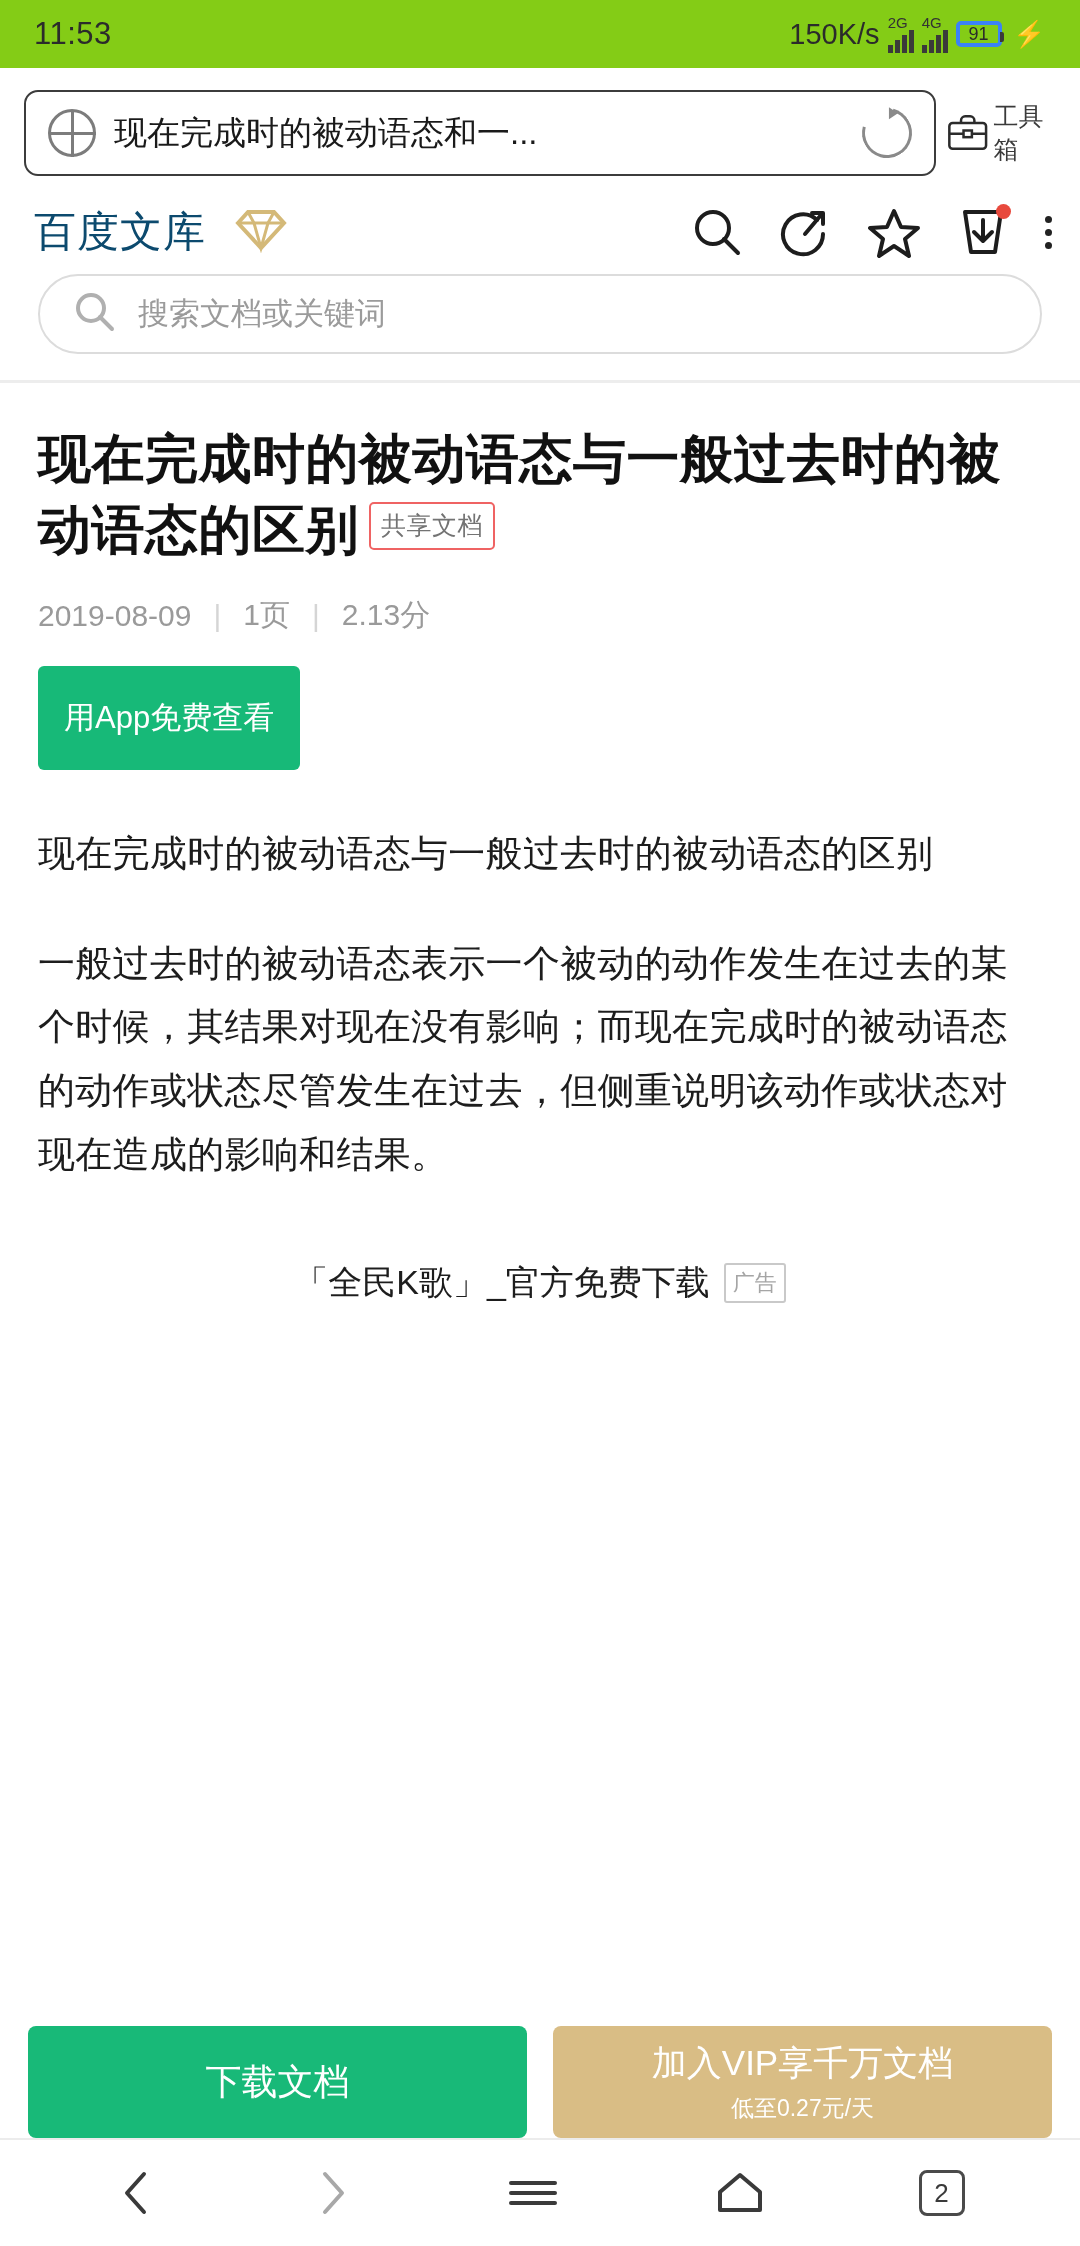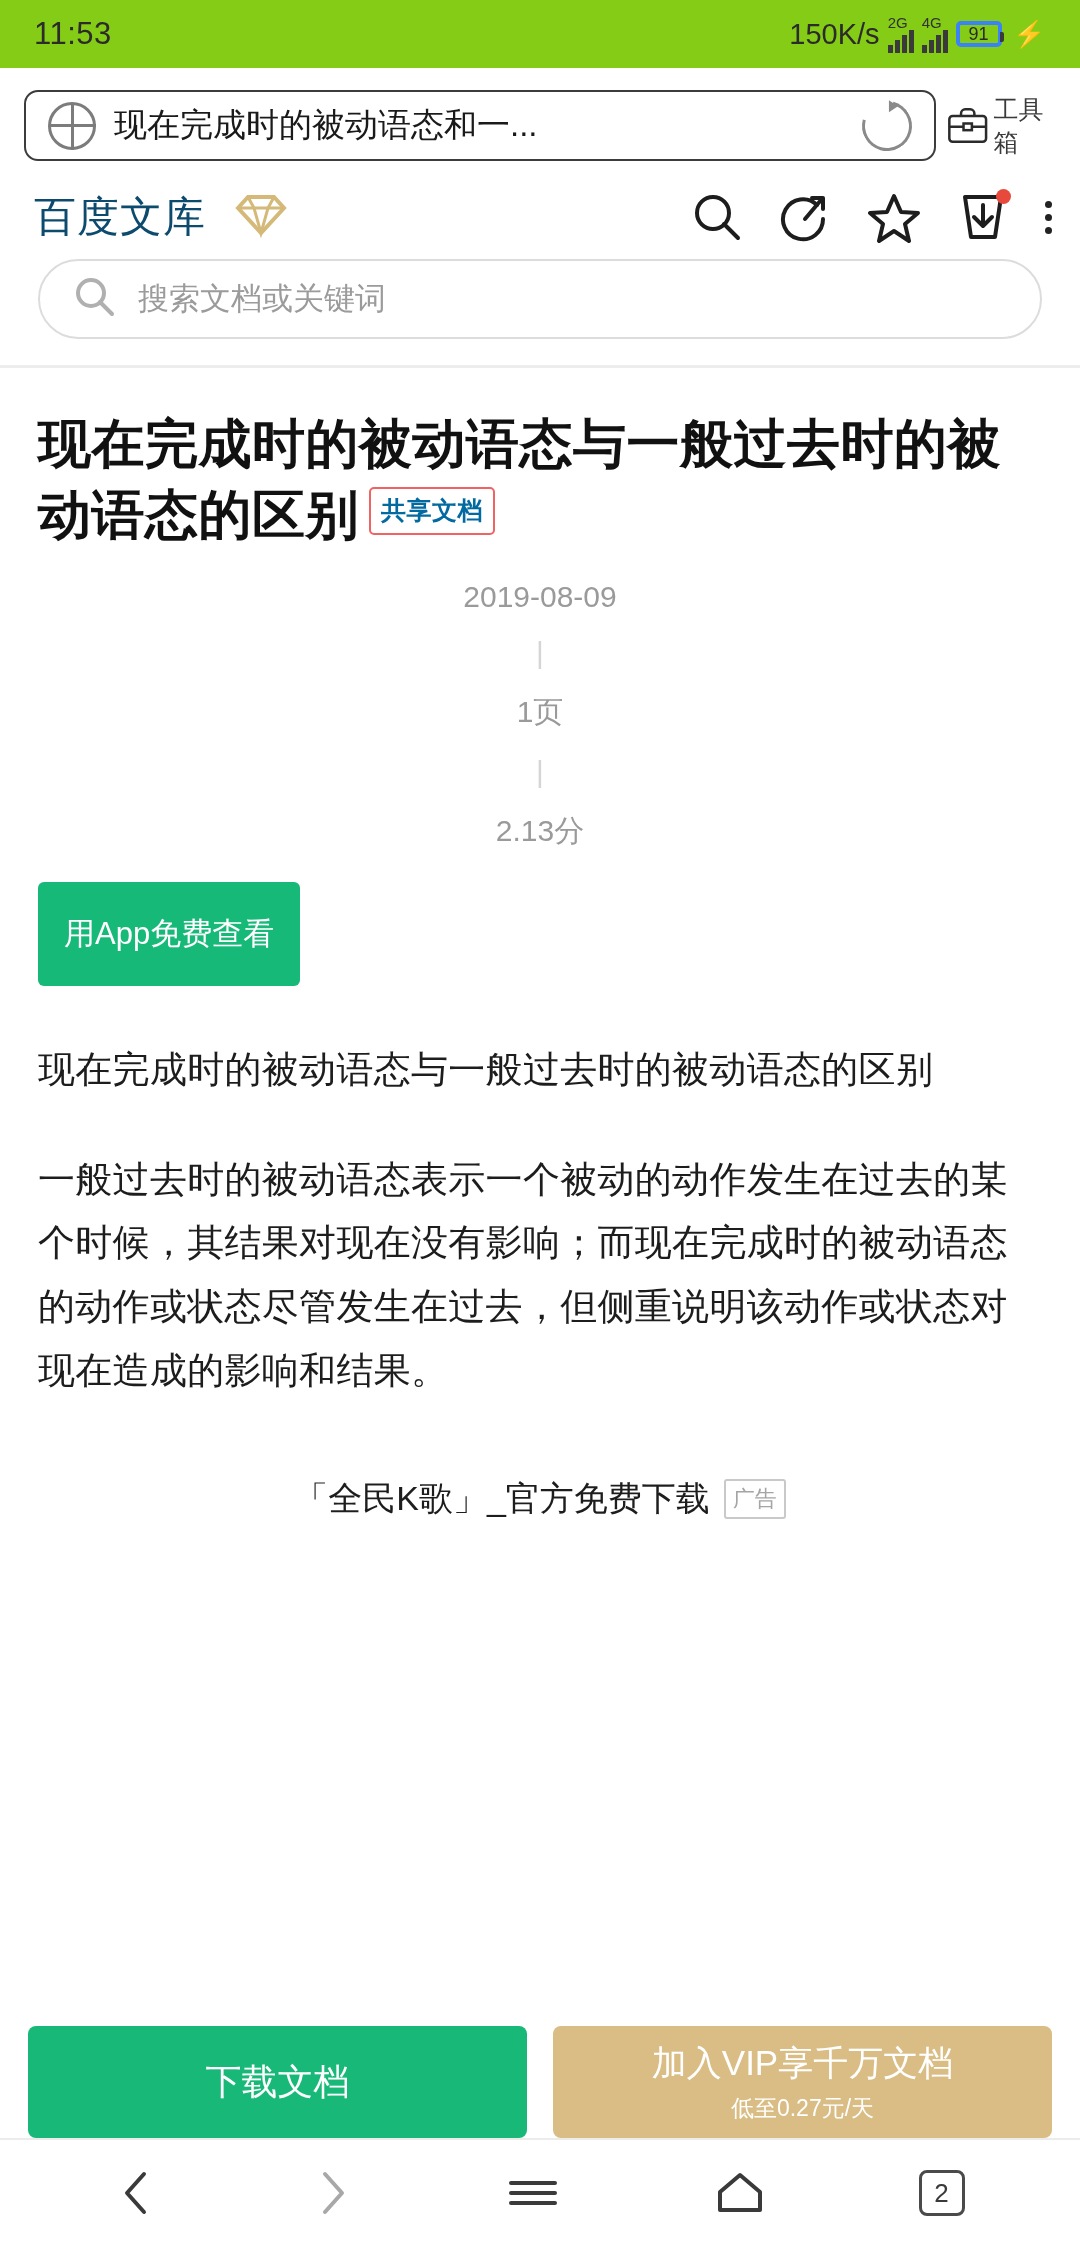--- a/index.html
+++ b/index.html
@@ -68,21 +68,21 @@
 
   
   .urlbar-wrap {
     background: #ffffff;
     display: flex;
     align-items: center;
     padding: 22px 24px 20px 24px;
   }
   .urlbox {
     flex: 1;
-    height: 71px;
+    height: 86px;
     border: 2px solid #3c3c3c;
     border-radius: 14px;
     display: flex;
     align-items: center;
     padding: 0 22px;
     gap: 18px;
   }
   .globe {
     width: 48px; height: 48px;
     border: 3px solid #7c7c7c;
@@ -196,37 +196,36 @@
   .doc-title {
     font-size: 53px;
     font-weight: bold;
     color: #111;
     line-height: 1.34;
     letter-spacing: 0.5px;
   }
   .share-badge {
     display: inline-block;
     border: 2px solid #ef6363;
-    color: #0369a1;
+    color: #737373;
     font-size: 25px;
-    font-weight: bold;
+    font-weight: normal;
     padding: 5px 10px;
     border-radius: 5px;
     vertical-align: 14px;
     margin-left: 10px;
     white-space: nowrap;
   }
   .meta {
     margin-top: 30px;
     font-size: 30px;
     color: #9a9a9a;
     display: flex;
     align-items: center;
     gap: 22px;
-    flex-direction: column;
   }
   .meta .bar { color: #d5d5d5; }
   .app-btn {
     margin-top: 30px;
     display: inline-block;
     background: #17b978;
     color: #fff;
     font-size: 31px;
     padding: 31px 26px;
     border-radius: 6px;

